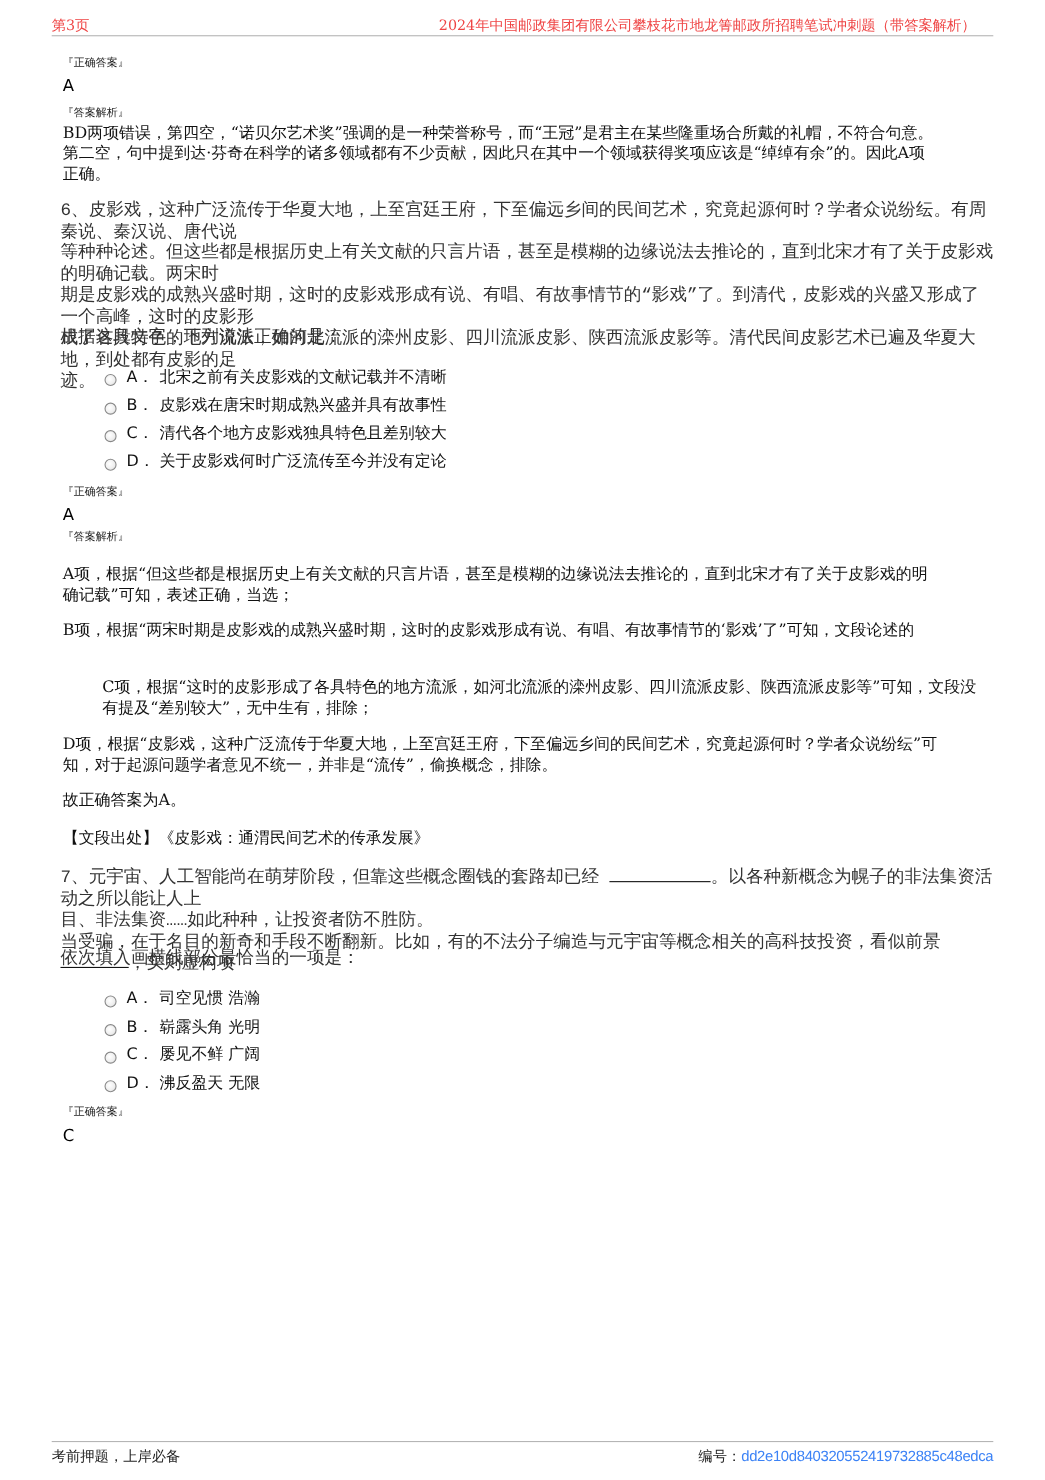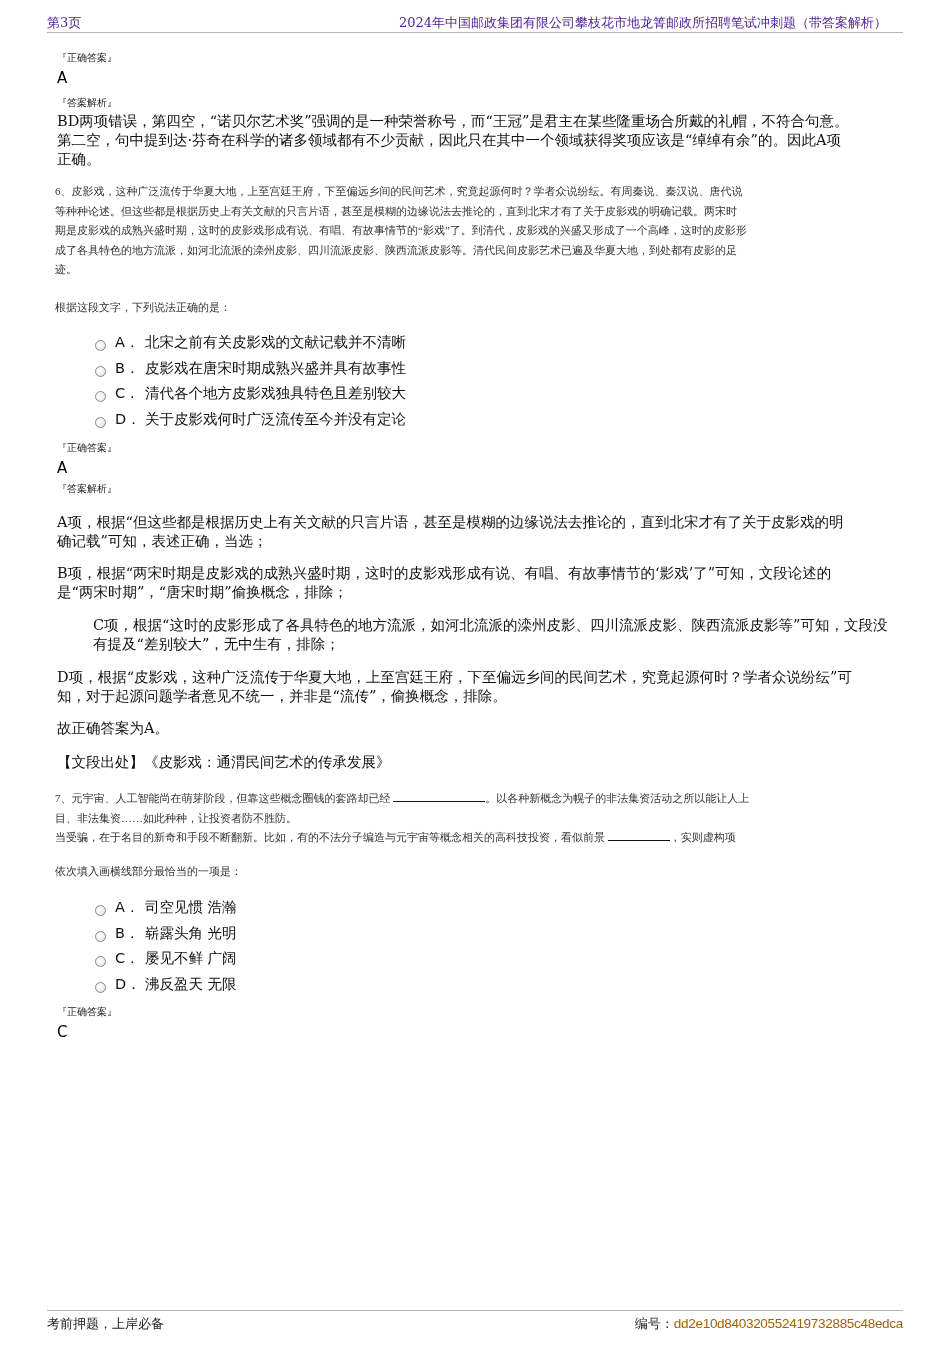--- a/index.html
+++ b/index.html
@@ -4,47 +4,47 @@
 <style>
   html, body { margin: 0; padding: 0; background: #ffffff; }
   body {
     width: 950px; height: 1345px; position: relative; overflow: hidden;
     font-family: "DejaVu Sans", "Liberation Sans", sans-serif; color: #111;
   }
   .header {
     position: absolute; left: 47px; top: 12px; width: 856px; height: 20px;
     border-bottom: 1px solid #b5b5b5;
     font-family: "DejaVu Serif", "Liberation Serif", serif;
-    font-size: 13px; color: #4c1d95;
+    font-size: 13px; color: #ef4444;
   }
   .header .page { position: absolute; left: 0; top: 2px; }
   .header .title { position: absolute; right: 16px; top: 2px; white-space: nowrap; }
   .footer {
     position: absolute; left: 47px; top: 1310px; width: 856px; height: 22px;
     border-top: 1px solid #b5b5b5;
     font-family: "DejaVu Serif", "Liberation Serif", serif;
     font-size: 13px; color: #222; text-align: right;
   }
   .footer .slogan { position: absolute; left: 0; top: 4px; }
   .footer .code { position: absolute; right: 0; top: 4px; white-space: nowrap; }
-  .footer .code .val { font-family: "Liberation Sans", sans-serif; color: #a16207; font-size: 13.5px; letter-spacing: -0.3px; }
+  .footer .code .val { font-family: "Liberation Sans", sans-serif; color: #3b82f6; font-size: 13.5px; letter-spacing: -0.3px; }
 
   .blk { position: absolute; left: 57px; width: 840px; }
   .label {
     font-family: "DejaVu Serif", "Liberation Serif", serif; font-size: 10px; color: #222;
     line-height: 20px;
   }
   .ans { font-size: 15px; line-height: 20px; color: #000; }
   .para {
     font-family: "DejaVu Serif", "Liberation Serif", serif; font-size: 14.5px;
     line-height: 19px; color: #111;
   }
   .para-small {
     position: absolute; left: 55px; width: 850px;
-    font-family: Liberation Serif, serif; font-size: 11px;
+    font-family: Liberation Mono, monospace; font-size: 16px;
     line-height: 19.5px; color: #333;
   }
   .options { position: absolute; left: 95px; }
   .opt { height: 25.5px; display: flex; align-items: center; font-size: 14.5px; color: #111; }
   .radio {
     width: 9px; height: 9px; border-radius: 50%; border: 1px solid #888;
     background: radial-gradient(circle at 40% 40%, #fff 0%, #eee 60%, #ccc 100%);
     margin-right: 9px; margin-top: 6px; flex: none;
   }
   .opt .letter { font-family: "DejaVu Sans", sans-serif; width: 30px; }
@@ -103,21 +103,20 @@
 <div class="blk label" style="top:438px;">『正确答案』</div>
 <div class="blk ans" style="top:458px;">A</div>
 <div class="blk label" style="top:479px;">『答案解析』</div>
 
 <div class="blk para" style="top:513px;">
   <div>A项，根据“但这些都是根据历史上有关文献的只言片语，甚至是模糊的边缘说法去推论的，直到北宋才有了关于皮影戏的明</div>
   <div>确记载”可知，表述正确，当选；</div>
 </div>
 <div class="blk para" style="top:564px;">
   <div>B项，根据“两宋时期是皮影戏的成熟兴盛时期，这时的皮影戏形成有说、有唱、有故事情节的‘影戏’了”可知，文段论述的</div>
-  <div>是“两宋时期”，“唐宋时期”偷换概念，排除；</div>
 </div>
 <div class="blk para" style="top:616px;margin-left:36px;">
   <div>C项，根据“这时的皮影形成了各具特色的地方流派，如河北流派的滦州皮影、四川流派皮影、陕西流派皮影等”可知，文段没</div>
   <div>有提及“差别较大”，无中生有，排除；</div>
 </div>
 <div class="blk para" style="top:668px;">
   <div>D项，根据“皮影戏，这种广泛流传于华夏大地，上至宫廷王府，下至偏远乡间的民间艺术，究竟起源何时？学者众说纷纭”可</div>
   <div>知，对于起源问题学者意见不统一，并非是“流传”，偷换概念，排除。</div>
 </div>
 <div class="blk para" style="top:719px;">故正确答案为A。</div>

